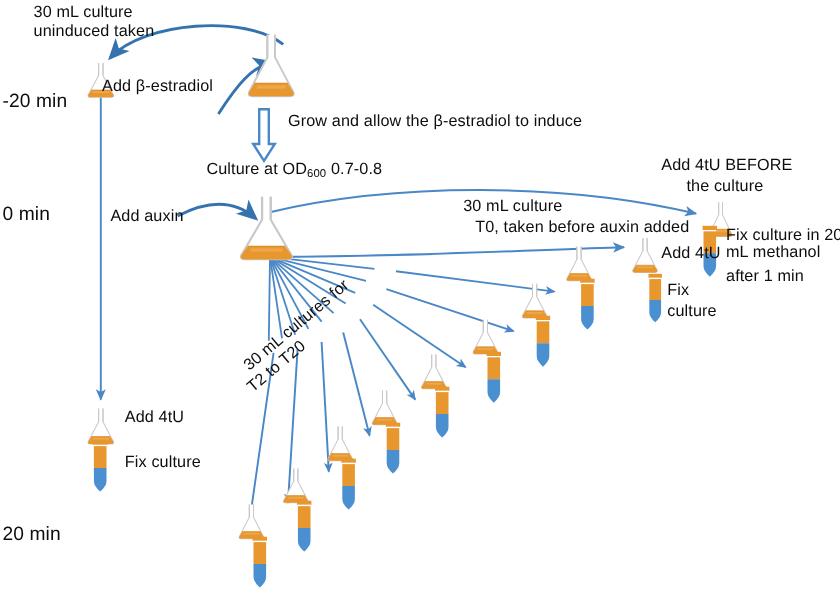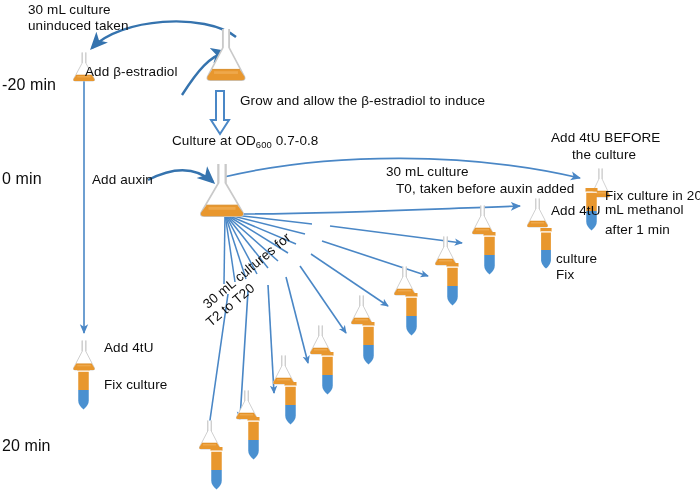--- a/index.html
+++ b/index.html
@@ -171,21 +171,21 @@
   <div class="lbl" style="left:396px;top:181px;">T0, taken before auxin added</div>
 
   <div class="lbl rot" style="left:200px;top:300px;transform:rotate(-40deg);">30 mL cultures for</div>
   <div class="lbl rot" style="left:203px;top:318px;transform:rotate(-40deg);">T2 to T20</div>
 
   <div class="lbl" style="left:551px;top:130px;">Add 4tU BEFORE</div>
   <div class="lbl" style="left:572px;top:147px;">the culture</div>
 
   <div class="lbl" style="left:551px;top:203px;">Add 4tU</div>
 
-  <div class="lbl" style="left:556px;top:234px;margin-top:33px;">Fix</div>
+  <div class="lbl" style="left:556px;top:234px;">Fix</div>
   <div class="lbl" style="left:556px;top:251px;">culture</div>
 
   <div class="lbl" style="left:605px;top:188px;">Fix culture in 20</div>
   <div class="lbl" style="left:605px;top:202px;">mL methanol</div>
   <div class="lbl" style="left:605px;top:222px;">after 1 min</div>
 
   <div class="lbl" style="left:104px;top:340px;">Add 4tU</div>
   <div class="lbl" style="left:104px;top:377px;">Fix culture</div>
 
 </div>

